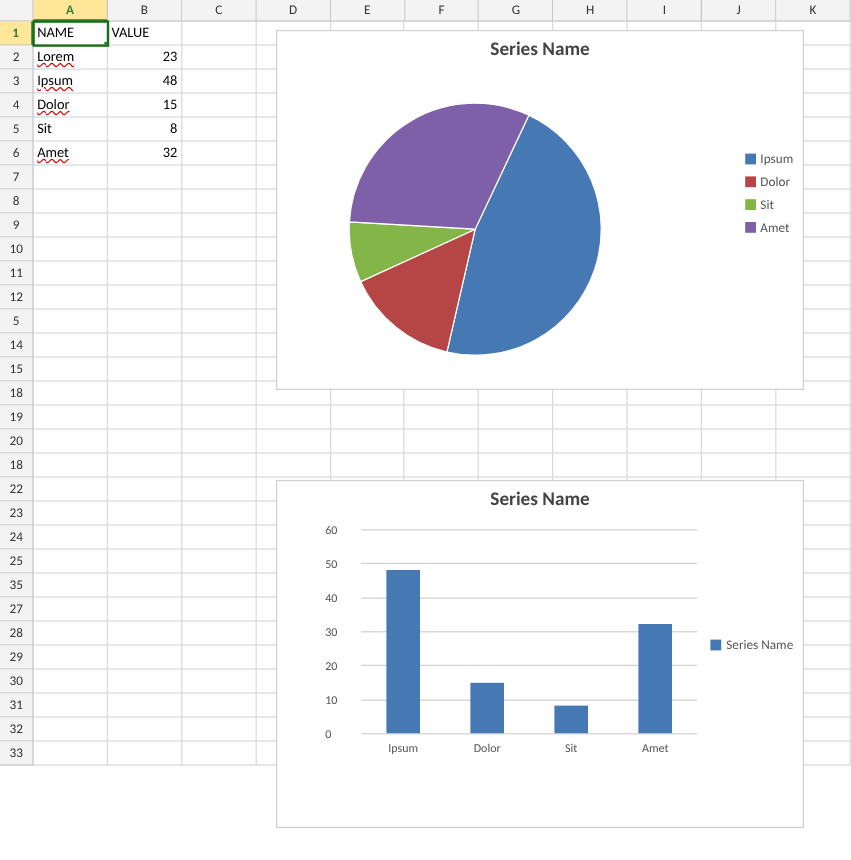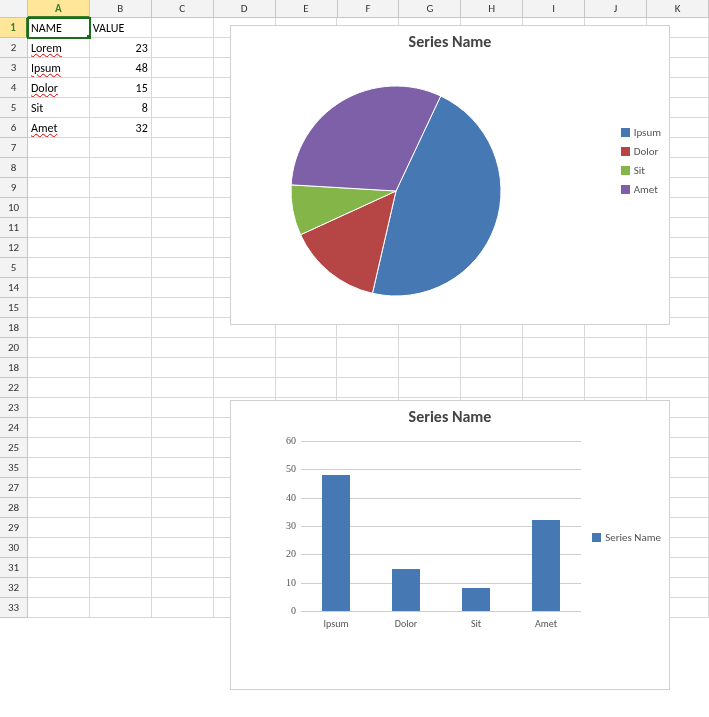--- a/index.html
+++ b/index.html
@@ -113,21 +113,21 @@
     right: 8px;
     font-size: 11px;
     color: #555;
   }
   .legend-item { display:flex; align-items:center; margin-bottom:6px;}
   .legend-sw { width:9px; height:9px; margin-right:4px; display:inline-block;}
   
   .pie-area { position:absolute; left:50px; top:50px; }
   
   .bar-area { position:absolute; left:40px; top:40px; }
-  .bar-axis-label { position:absolute; font-size:10px; color:#555; text-align:right; width:25px;font-family:Liberation Serif, serif; }
+  .bar-axis-label { position:absolute; font-size:10px; color:#555; text-align:left; width:25px; }
   .bar-grid { position:absolute; background:#cfcfcf; height:1px; }
   .bar-cat  { position:absolute; font-size:10px; color:#555; text-align:center; width:60px; }
   .bar-rect { position:absolute; background:#4678b4; }
 </style>
 </head>
 <body>
 
 <div class="sheet">
 
   <div class="col-headers">
@@ -350,20 +350,34 @@
         <div class="cell"></div>
         <div class="cell"></div>
         <div class="cell"></div>
         <div class="cell"></div>
         <div class="cell"></div>
         <div class="cell"></div>
         <div class="cell"></div>
       </div>
       <div class="row">
         <div class="row-h">18</div>
+        <div class="cell"></div>
+        <div class="cell"></div>
+        <div class="cell"></div>
+        <div class="cell"></div>
+        <div class="cell"></div>
+        <div class="cell"></div>
+        <div class="cell"></div>
+        <div class="cell"></div>
+        <div class="cell"></div>
+        <div class="cell"></div>
+        <div class="cell"></div>
+      </div>
+      <div class="row">
+        <div class="row-h">19</div>
         <div class="cell"></div>
         <div class="cell"></div>
         <div class="cell"></div>
         <div class="cell"></div>
         <div class="cell"></div>
         <div class="cell"></div>
         <div class="cell"></div>
         <div class="cell"></div>
         <div class="cell"></div>
         <div class="cell"></div>

